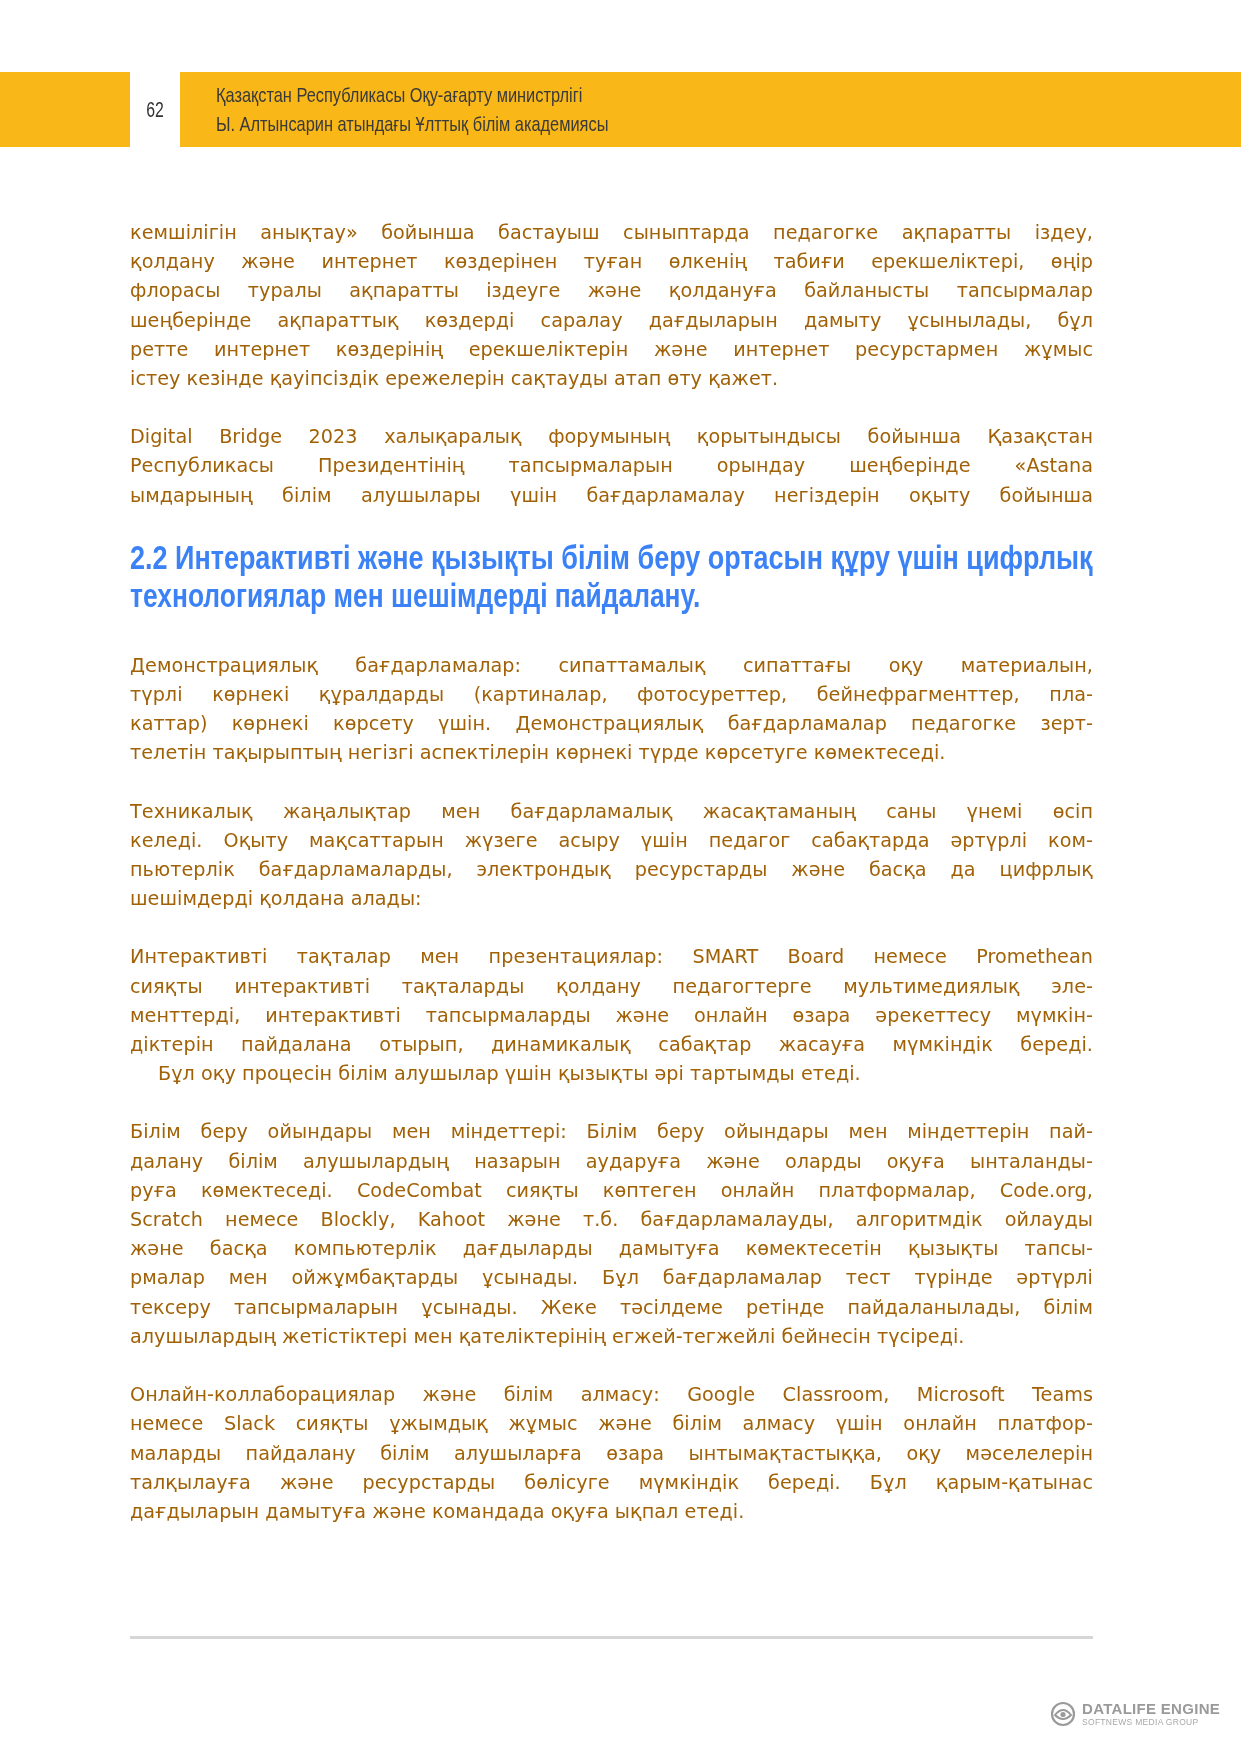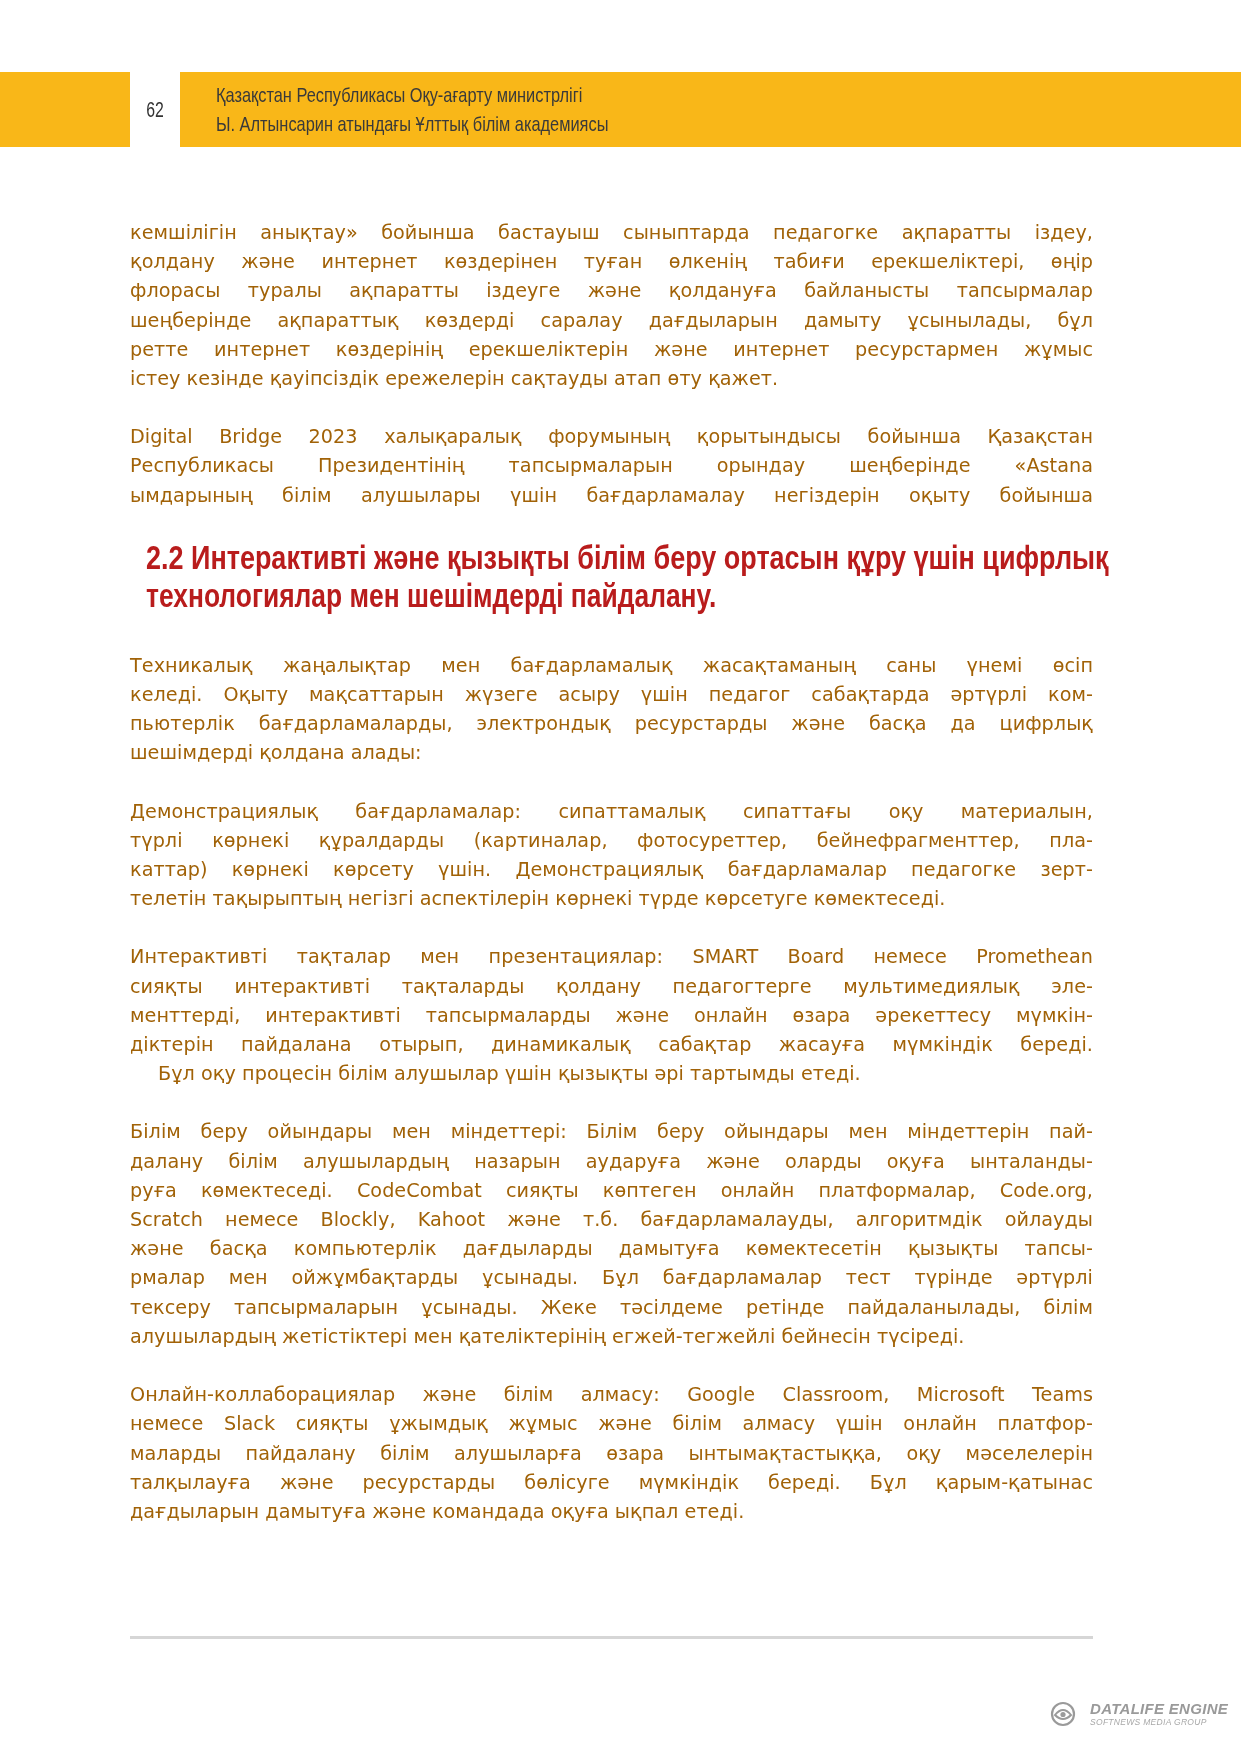--- a/index.html
+++ b/index.html
@@ -76,26 +76,26 @@
     .para .line {
       display: block;
       text-align: justify;
       text-align-last: justify;
       white-space: nowrap;
     }
     .para .line.last {
       text-align-last: left;
     }
     .section-heading {
-      margin: 16px 0 36px 16px;
+      margin: 16px 0 36px 0;
       font-family: "Liberation Sans", sans-serif;
       font-weight: bold;
       font-size: 33px;
       line-height: 38px;
-      color: #b91c1c;
+      color: #3b82f6;
       transform-origin: left top;
     }
     .section-heading .hline {
       display: block;
       white-space: nowrap;
       transform-origin: left center;
     }
     .divider {
       position: absolute;
       left: 130px;
@@ -103,23 +103,22 @@
       width: 963px;
       height: 3px;
       background: #d6d6d6;
     }
     .watermark {
       position: absolute;
       left: 1050px;
       top: 1701px;
       display: flex;
       align-items: center;
-      gap: 14px;
+      gap: 6px;
       color: #9a9a9a;
-      font-style: italic;
     }
     .watermark .wm-icon {
       width: 26px;
       height: 26px;
     }
     .watermark .wm-text {
       display: flex;
       flex-direction: column;
       line-height: 1;
     }
@@ -165,31 +164,31 @@
     <span class="line" style="display: block;">Республикасы Президентінің тапсырмаларын орындау шеңберінде «Astana</span>
     <span class="line" style="display: block;">ымдарының білім алушылары үшін бағдарламалау негіздерін оқыту бойынша</span>
   </p>
 
   <h2 class="section-heading">
     <span class="hline" style="display: block; transform: scaleX(0.817487);">2.2 Интерактивті және қызықты білім беру ортасын құру үшін цифрлық</span>
     <span class="hline" style="display: block; transform: scaleX(0.8);">технологиялар мен шешімдерді пайдалану.</span>
   </h2>
 
   <p class="para">
+    <span class="line" style="display: block;">Демонстрациялық бағдарламалар: сипаттамалық сипаттағы оқу материалын,</span>
+    <span class="line" style="display: block;">түрлі көрнекі құралдарды (картиналар, фотосуреттер, бейнефрагменттер, пла-</span>
+    <span class="line" style="display: block;">каттар) көрнекі көрсету үшін. Демонстрациялық бағдарламалар педагогке зерт-</span>
+    <span class="line last" style="display: block;">телетін тақырыптың негізгі аспектілерін көрнекі түрде көрсетуге көмектеседі.</span>
+  </p>
+
+  <p class="para">
     <span class="line" style="display: block;">Техникалық жаңалықтар мен бағдарламалық жасақтаманың саны үнемі өсіп</span>
     <span class="line" style="display: block;">келеді. Оқыту мақсаттарын жүзеге асыру үшін педагог сабақтарда әртүрлі ком-</span>
     <span class="line" style="display: block;">пьютерлік бағдарламаларды, электрондық ресурстарды және басқа да цифрлық</span>
     <span class="line last" style="display: block;">шешімдерді қолдана алады:</span>
-  </p>
-
-  <p class="para">
-    <span class="line" style="display: block;">Демонстрациялық бағдарламалар: сипаттамалық сипаттағы оқу материалын,</span>
-    <span class="line" style="display: block;">түрлі көрнекі құралдарды (картиналар, фотосуреттер, бейнефрагменттер, пла-</span>
-    <span class="line" style="display: block;">каттар) көрнекі көрсету үшін. Демонстрациялық бағдарламалар педагогке зерт-</span>
-    <span class="line last" style="display: block;">телетін тақырыптың негізгі аспектілерін көрнекі түрде көрсетуге көмектеседі.</span>
   </p>
 
   <p class="para">
     <span class="line" style="display: block;">Интерактивті тақталар мен презентациялар: SMART Board немесе Promethean</span>
     <span class="line" style="display: block;">сияқты интерактивті тақталарды қолдану педагогтерге мультимедиялық эле-</span>
     <span class="line" style="display: block;">менттерді, интерактивті тапсырмаларды және онлайн өзара әрекеттесу мүмкін-</span>
     <span class="line" style="display: block;">діктерін пайдалана отырып, динамикалық сабақтар жасауға мүмкіндік береді.</span>
     <span class="line last" style="display: block; margin-left: 28px;">Бұл оқу процесін білім алушылар үшін қызықты әрі тартымды етеді.</span>
   </p>
 

